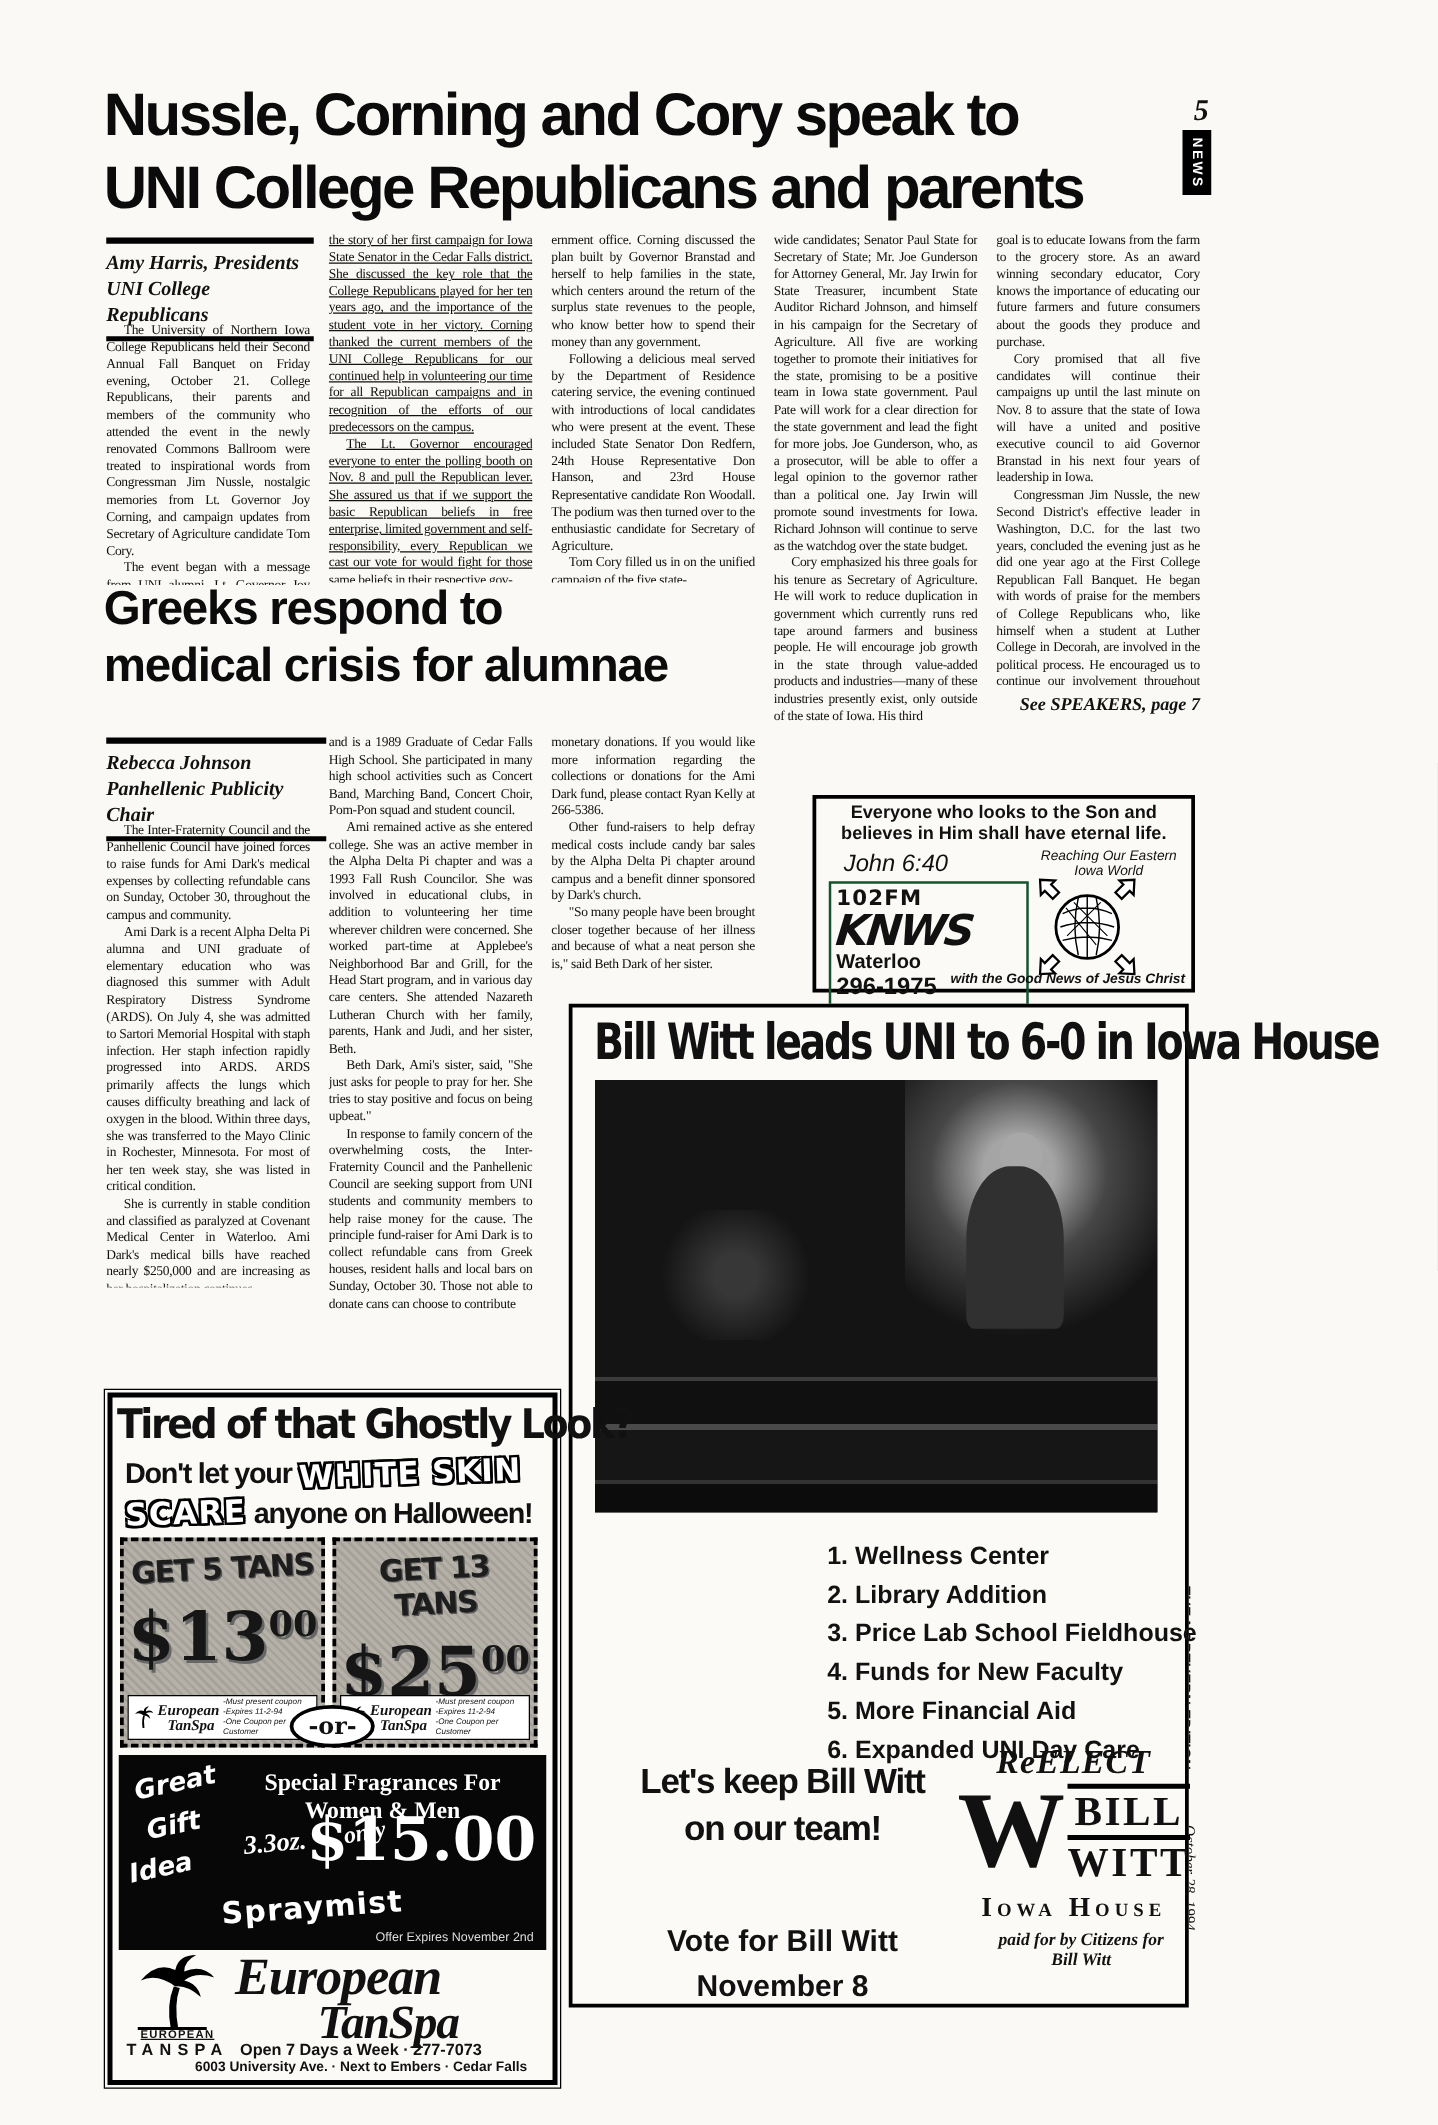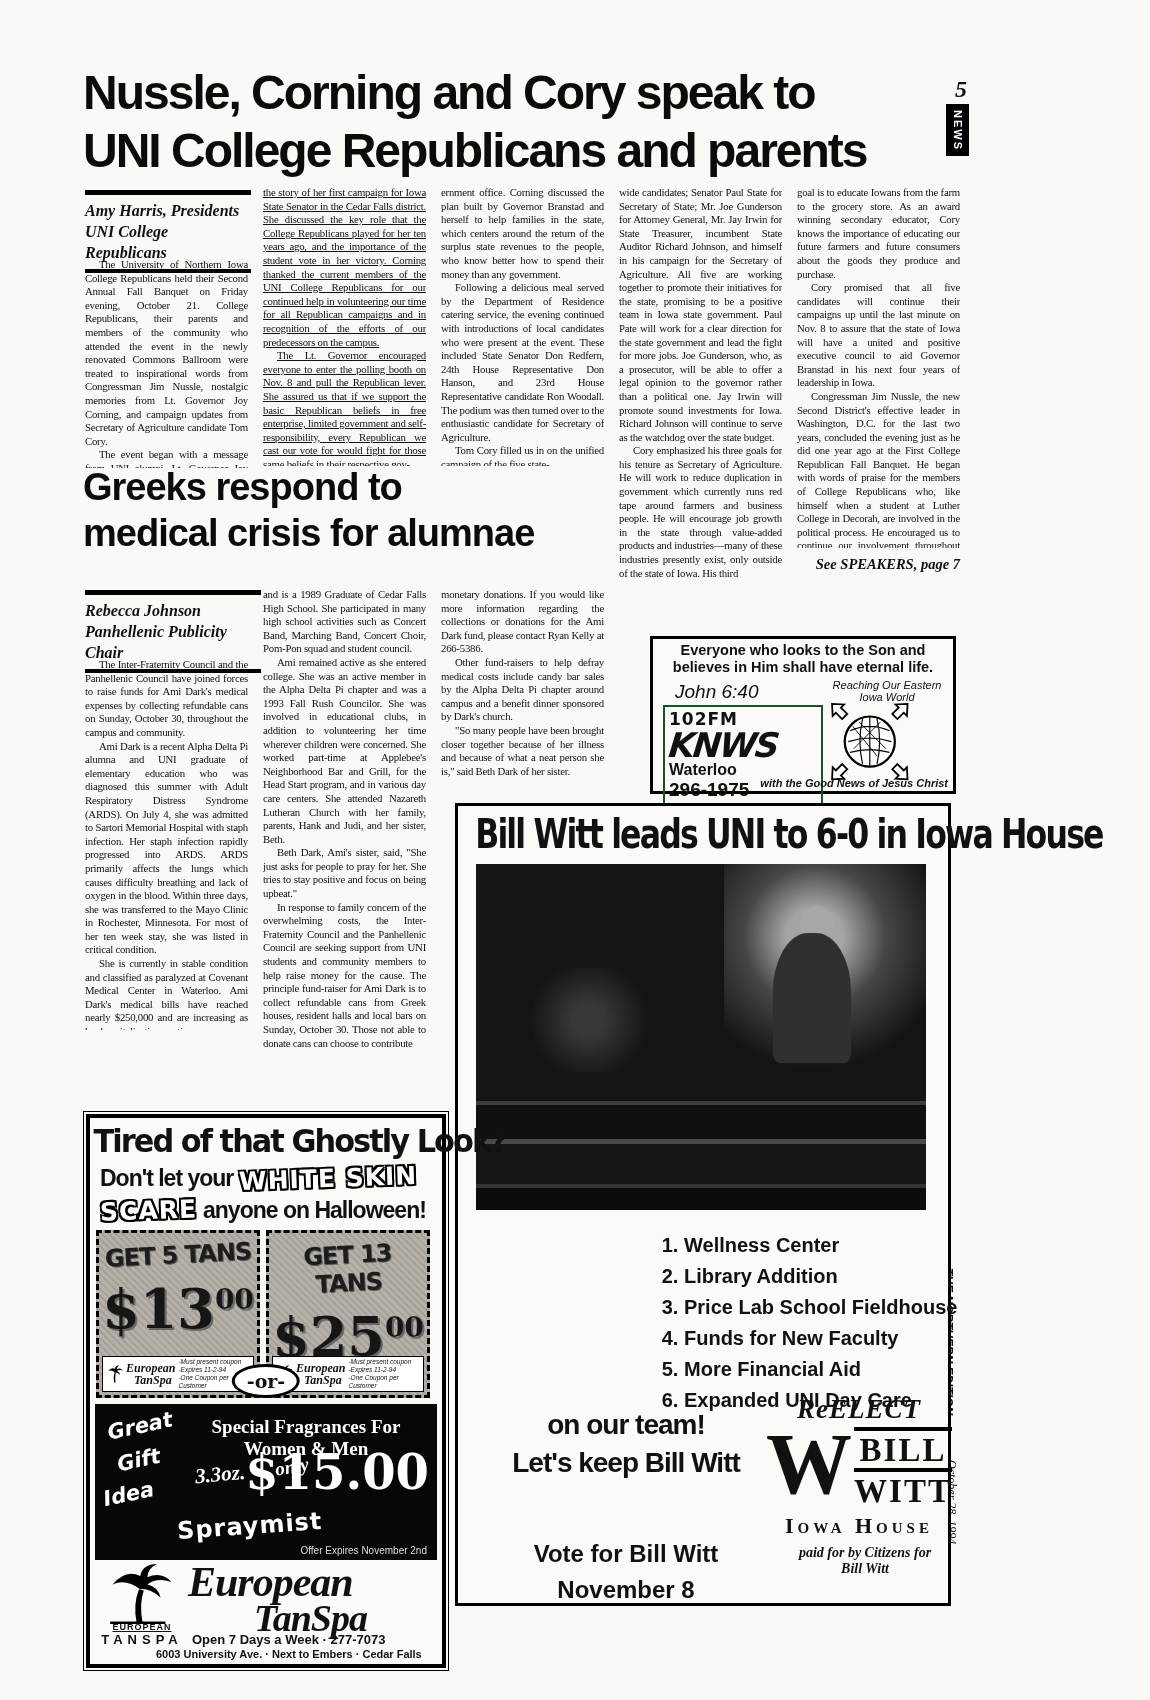--- a/index.html
+++ b/index.html
@@ -231,22 +231,22 @@
     </div>
     <ol class="witt-list">
         <li>Wellness Center</li>
         <li>Library Addition</li>
         <li>Price Lab School Fieldhouse</li>
         <li>Funds for New Faculty</li>
         <li>More Financial Aid</li>
         <li>Expanded UNI Day Care</li>
       </ol>
     <div class="witt-slogan">
+      <div>Let's keep Bill Witt</div>
       <div>on our team!</div>
-      <div>Let's keep Bill Witt</div>
     </div>
     <div class="witt-vote">
       <div>Vote for Bill Witt</div>
       <div>November 8</div>
     </div>
     <div class="witt-logo">
       <div class="witt-reelect">ReELECT</div>
       <div class="witt-mark">
         <span class="witt-w">W</span>
         <span class="witt-names">

